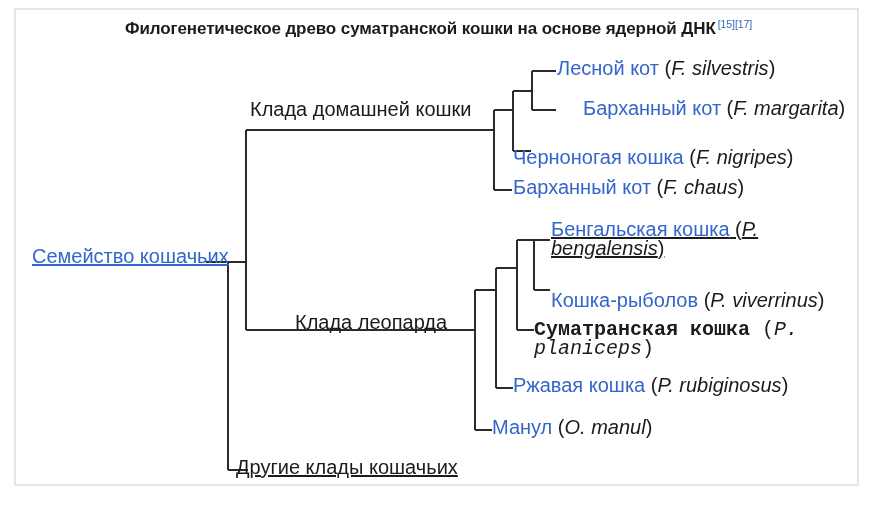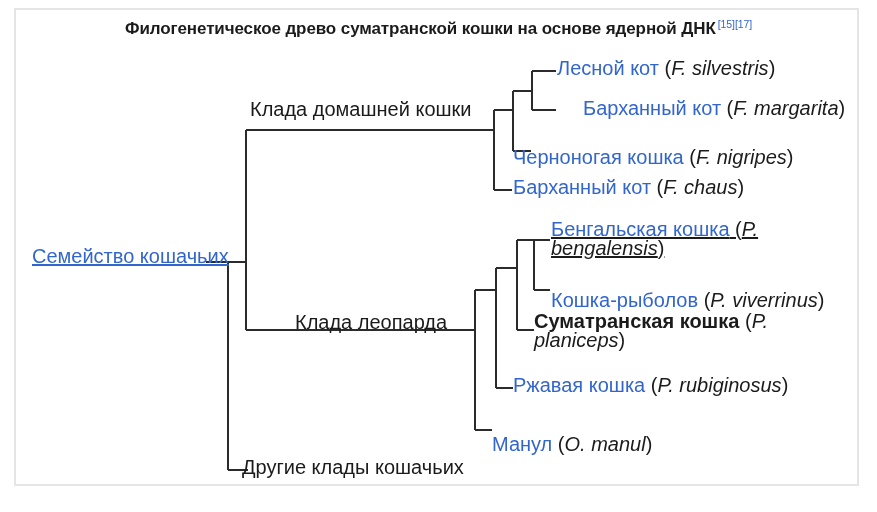--- a/index.html
+++ b/index.html
@@ -74,30 +74,30 @@
     font-style: italic;
   }
   .bold {
     font-weight: bold;
     color: #1b1b1b;
   }
   
   #n-root      { left: 32px;  top: 247px; text-align: right; }
   #n-domestic  { left: 250px; top: 100px; }
   #n-leopard   { left: 287px; top: 313px; margin-left: 8px; }
-  #n-other     { left: 242px; top: 458px; }
+  #n-other     { left: 236px; top: 458px; text-decoration: underline; }
   #n-silv      { left: 557px; top: 59px;  }
   #n-marg      { left: 583px; top: 99px;  }
   #n-nigr      { left: 513px; top: 148px; }
   #n-chaus     { left: 513px; top: 178px; }
   #n-beng      { left: 551px; top: 220px; width: 300px; text-decoration: underline; }
   #n-viv       { left: 551px; top: 291px; }
-  #n-plan      { left: 534px; top: 312px; width: 300px; }
+  #n-plan      { left: 534px; top: 320px; width: 300px; font-family: Liberation Mono, monospace; }
   #n-rubi      { left: 513px; top: 376px; }
-  #n-manul     { left: 492px; top: 435px; }
+  #n-manul     { left: 492px; top: 418px; }
 </style>
 </head>
 <body>
 
 <div id="frame">
 
   <div id="title">
     <span>Филогенетическое древо суматранской кошки на основе ядерной ДНК</span><span class="ref">[15][17]</span>
   </div>
 

